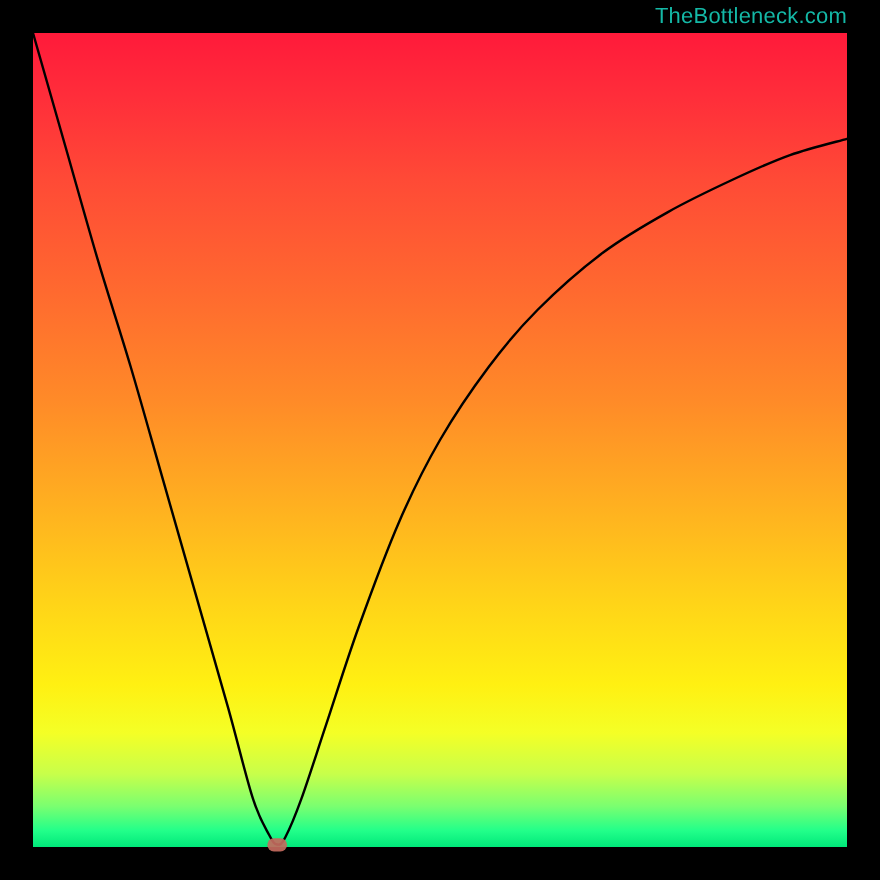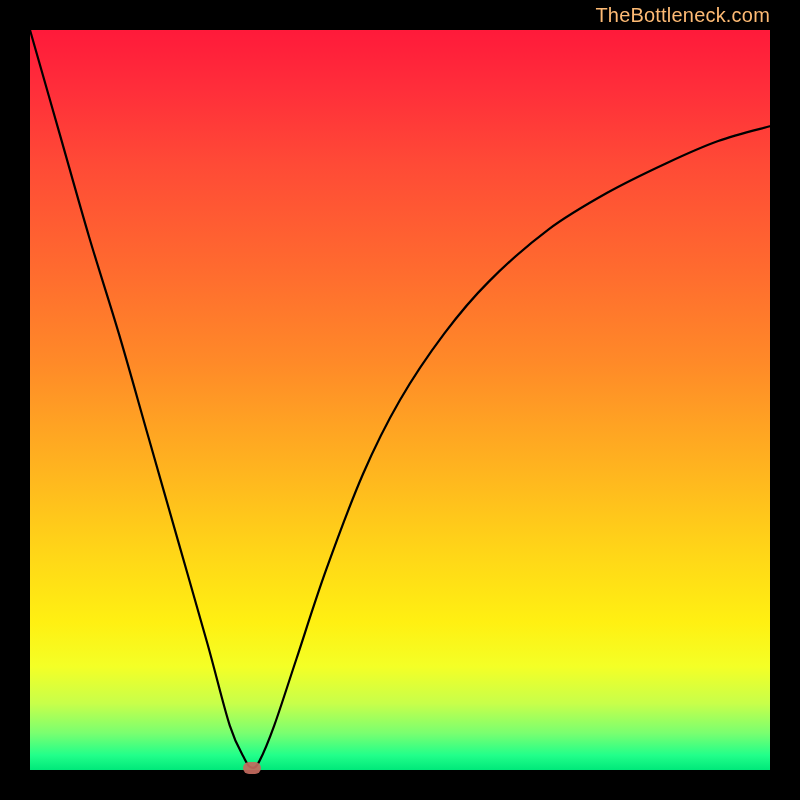--- a/index.html
+++ b/index.html
@@ -38,21 +38,21 @@
       #c8ff4a 91%,
       #7aff70 95%,
       #22ff8a 98%,
       #00e87a 100%
     );
   }
   .watermark {
     position: absolute;
     top: 4px;
     right: 30px;
-    color: #fdba74;
+    color: #14b8a6;
     font-size: 20px;
     letter-spacing: 0.2px;
     font-weight: 400;
     user-select: none;
   }
   svg.curve {
     position: absolute;
     left: 0;
     top: 0;
     width: 740px;

